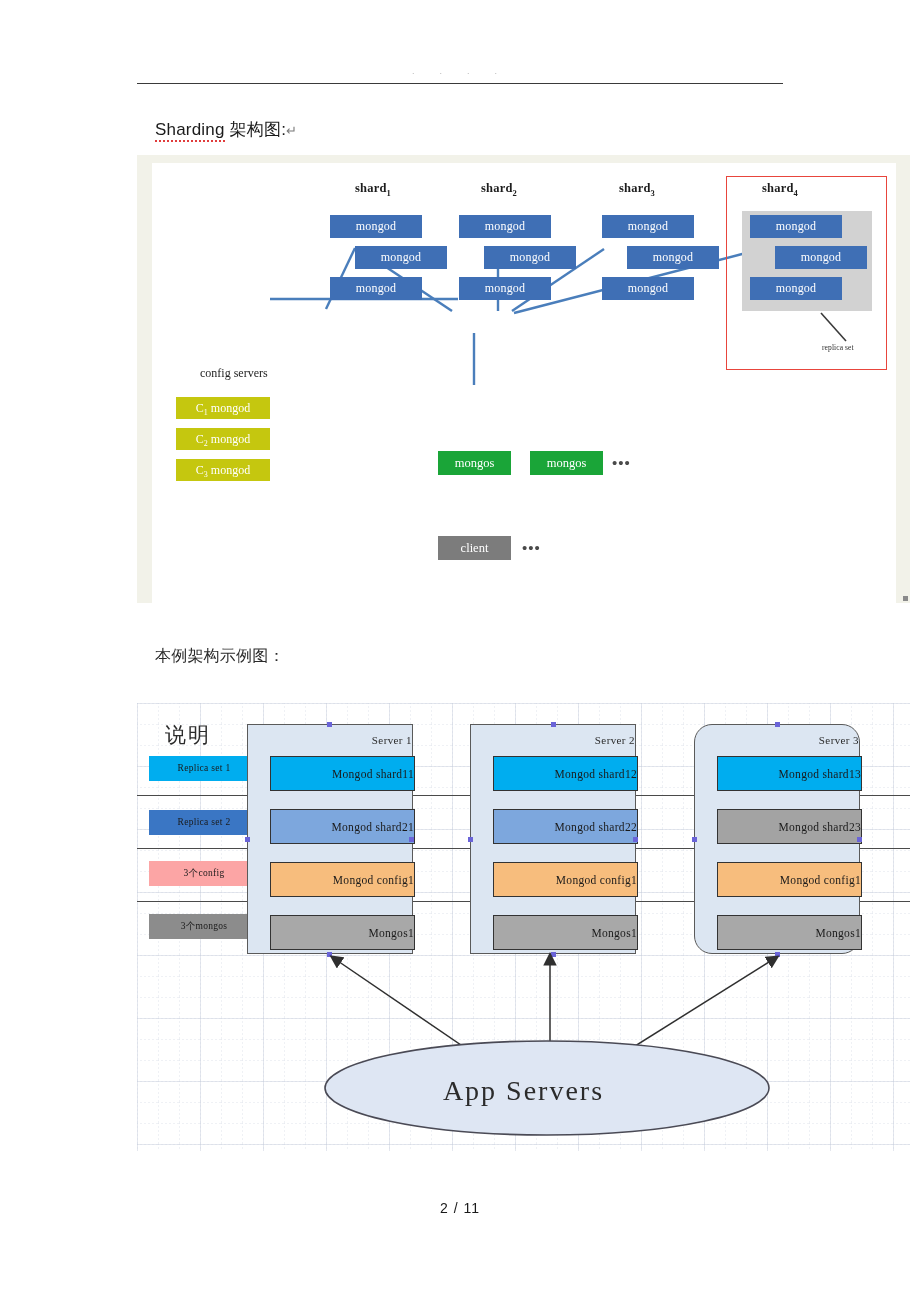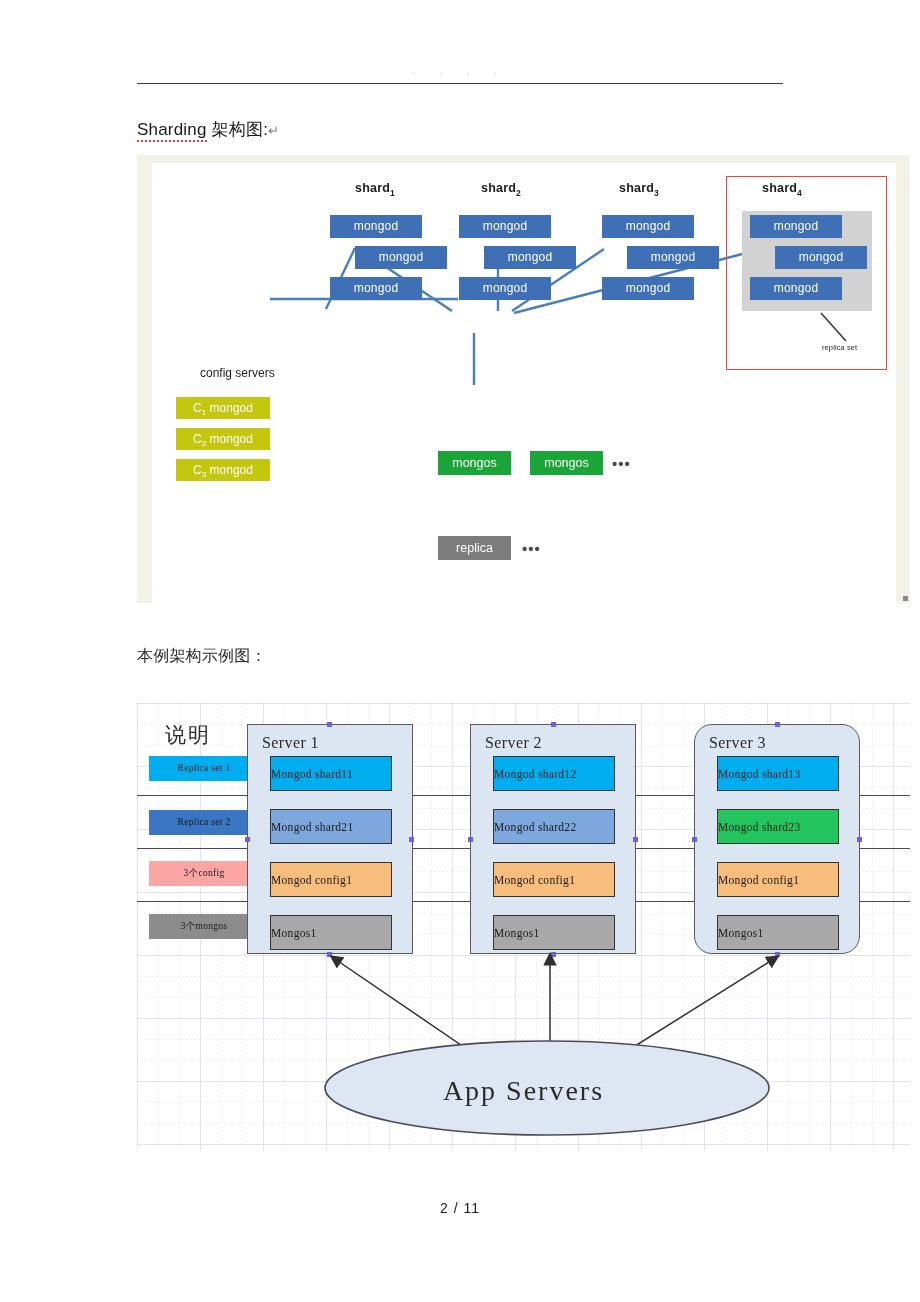--- a/index.html
+++ b/index.html
@@ -43,20 +43,21 @@
     border-top: 1.6px solid #3a3a3a;
   }
 
   
   .section-title {
     position: absolute;
     font-size: 17px;
     color: #1a1a1a;
     white-space: nowrap;
     letter-spacing: .2px;
+    margin-left: 18px;
   }
   #title-sharding {
     left: 137px;
     top: 118px;
   }
   #title-sharding .spell {
     border-bottom: 2px dotted #e03c3c;
     padding-bottom: 1px;
   }
   .pilcrow {
@@ -80,20 +81,21 @@
     background: #f2f2e9;
     box-sizing: border-box;
   }
   .fig1-inner {
     position: absolute;
     left: 15px;
     top: 8px;
     width: 744px;
     height: 552px;
     background: #ffffff;
+    font-family: Liberation Serif, serif;
   }
   .fig1-handle {
     position: absolute;
     right: 2px;
     bottom: 2px;
     width: 5px;
     height: 5px;
     background: #8a8a8a;
   }
 
@@ -242,34 +244,33 @@
     height: 230px;
     background: #dce6f2;
     border: 1.4px solid #5a5a5a;
     box-sizing: border-box;
   }
   .server-title {
     position: absolute;
     top: 9px;
     left: 0;
     width: 100%;
-    text-align: left;
-    font-size: 16px;
+    text-align: right;
+    font-size: 11px;
     color: #2b2b2b;
     font-family: "Liberation Serif", serif;
     letter-spacing: .4px;
-    padding-left: 14px;
   }
   .node-box {
     position: absolute;
     left: 22px;
-    width: 122px;
+    width: 145px;
     height: 35px;
     line-height: 35px;
-    text-align: left;
+    text-align: right;
     font-size: 11.5px;
     color: #1a1a1a;
     font-family: "Liberation Serif", serif;
     border: 1.3px solid #333;
     box-sizing: border-box;
     letter-spacing: .3px;
     white-space: nowrap;
   }
 
   .sep-line {
@@ -384,21 +385,21 @@
       <span>C</span><sub>2</sub><span> mongod</span>
     </div>
     <div class="cfg-box" style="left:24px; top:296px;">
       <span>C</span><sub>3</sub><span> mongod</span>
     </div>
 
     <div class="mongos-box" style="left:286px; top:288px;">mongos</div>
     <div class="mongos-box" style="left:378px; top:288px;">mongos</div>
     <div class="dots" style="left:460px; top:292px;">•••</div>
 
-    <div class="client-box" style="left:286px; top:373px;">replica</div>
+    <div class="client-box" style="left:286px; top:373px;">client</div>
     <div class="dots" style="left:370px; top:377px;">•••</div>
   </div>
   <div class="fig1-handle"></div>
 </div>
 
 <div class="section-title" id="title-example">本例架构示例图：</div>
 
 <div class="fig2">
 
   <svg class="grid-bg">
@@ -436,21 +437,21 @@
     <div class="server-title">Server 2</div>
     <div class="node-box" style="top:31px; background:#00ADEF;">Mongod shard12</div>
     <div class="node-box" style="top:84px; background:#7da7dd;">Mongod shard22</div>
     <div class="node-box" style="top:137px; background:#f7bd7d;">Mongod config1</div>
     <div class="node-box" style="top:190px; background:#a8a8a8;">Mongos1</div>
   </div>
 
   <div class="server-panel" style="left:557px;border-radius:18px;">
     <div class="server-title">Server 3</div>
     <div class="node-box" style="top:31px; background:#00ADEF;">Mongod shard13</div>
-    <div class="node-box" style="top:84px; background:#22c55e;">Mongod shard23</div>
+    <div class="node-box" style="top:84px; background:#a3a3a3;">Mongod shard23</div>
     <div class="node-box" style="top:137px; background:#f7bd7d;">Mongod config1</div>
     <div class="node-box" style="top:190px; background:#a8a8a8;">Mongos1</div>
   </div>
 
   <div class="vhandle" style="left:190px; top:19px;"></div>
   <div class="vhandle" style="left:190px; top:249px;"></div>
   <div class="vhandle" style="left:108px; top:134px;"></div>
   <div class="vhandle" style="left:272px; top:134px;"></div>
   <div class="vhandle" style="left:414px; top:19px;"></div>
   <div class="vhandle" style="left:414px; top:249px;"></div>

